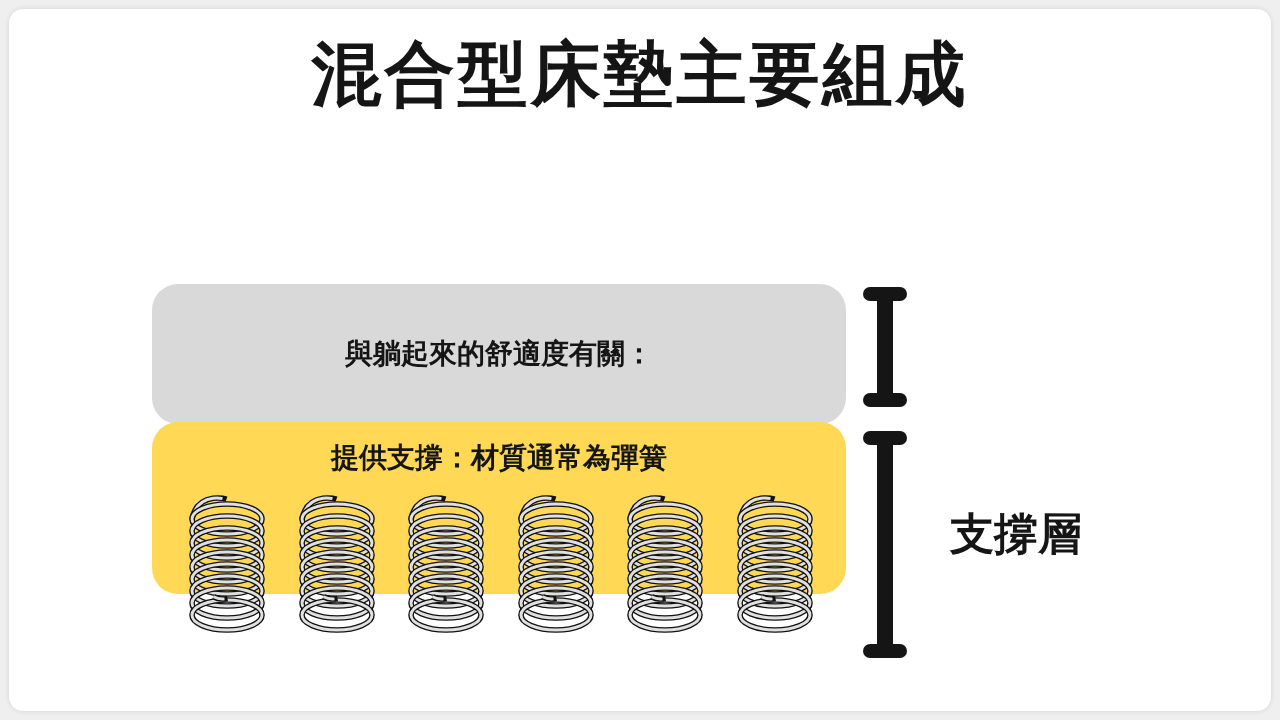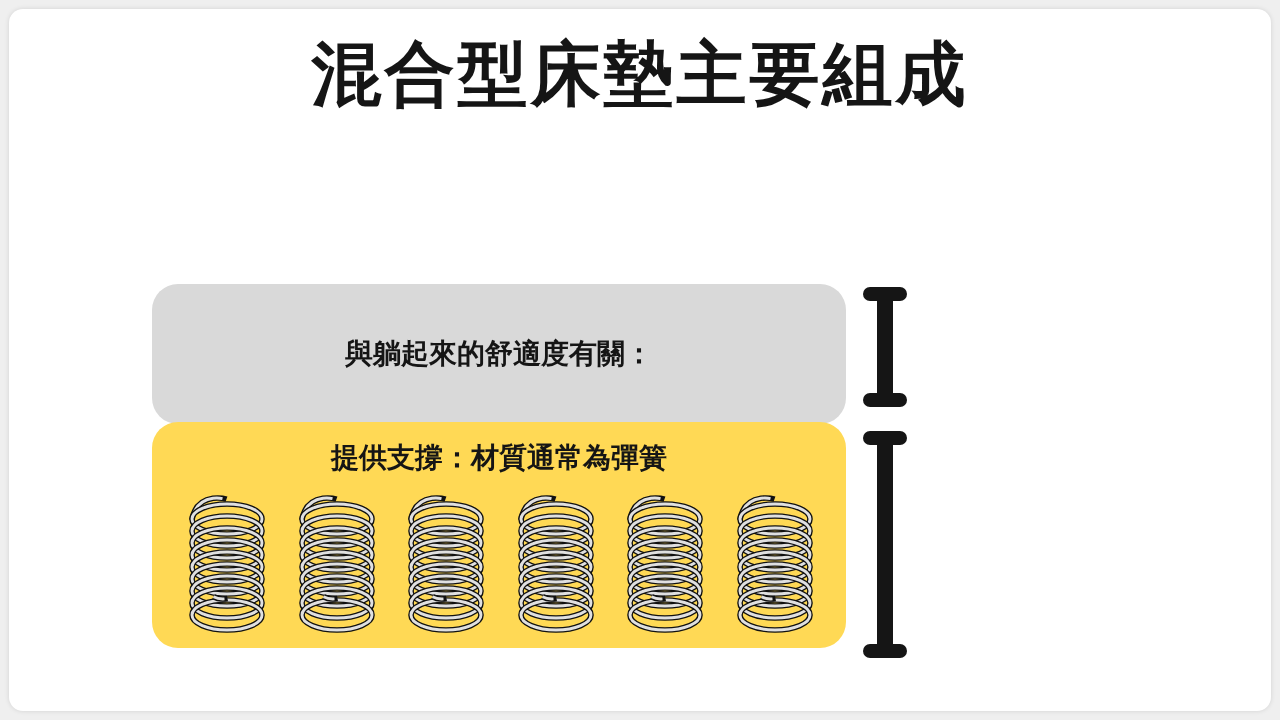--- a/index.html
+++ b/index.html
@@ -21,21 +21,21 @@
     position:absolute;left:143px;width:694px;border-radius:26px;
     color:#151515;
   }
   .comfort-box{
     top:266px;height:140px;
     display:flex;flex-direction:column;justify-content:center;align-items:center;margin-top:9px;
   }
   .comfort-box .line{
     font-size:28px;font-weight:700;line-height:38px;text-align:center;white-space:nowrap;
   }
-  .support-box{ top:413px;height:226px; }
+  .support-box{ top:413px;height:172px; }
   .support-heading{
     margin-top:18px;text-align:center;font-size:28px;font-weight:700;line-height:36px;white-space:nowrap;
   }
   .springs-row{
     position:absolute;left:0;right:0;top:71px;height:140px;
     padding:0 31px 0 35px;display:flex;justify-content:space-between;
   }
   .spring{width:80px;height:140px;flex:0 0 auto;}
   .spring path, .spring ellipse{fill:none;}
   .spring .wire-out{stroke:#111111;stroke-width:5.6;}
@@ -234,14 +234,15 @@
     <line class="bar" x1="27" y1="11" x2="27" y2="115"></line>
     <line class="cap" x1="12" y1="10" x2="42" y2="10"></line>
     <line class="cap" x1="12" y1="116" x2="42" y2="116"></line>
   </svg>
 
   <svg class="beam" style="left:849px;top:419px" width="54" height="233" viewBox="0 0 54 233" xmlns="http://www.w3.org/2000/svg">
     <line class="bar" x1="27" y1="11" x2="27" y2="222"></line>
     <line class="cap" x1="12" y1="10" x2="42" y2="10"></line>
     <line class="cap" x1="12" y1="223" x2="42" y2="223"></line>
   </svg>
+  <div class="layer-label label-support">支撐層</div>
 
 </div>
 
 </body></html>

